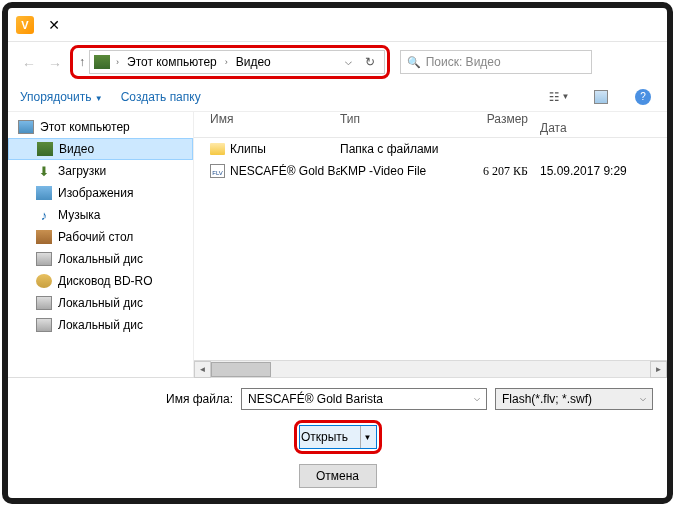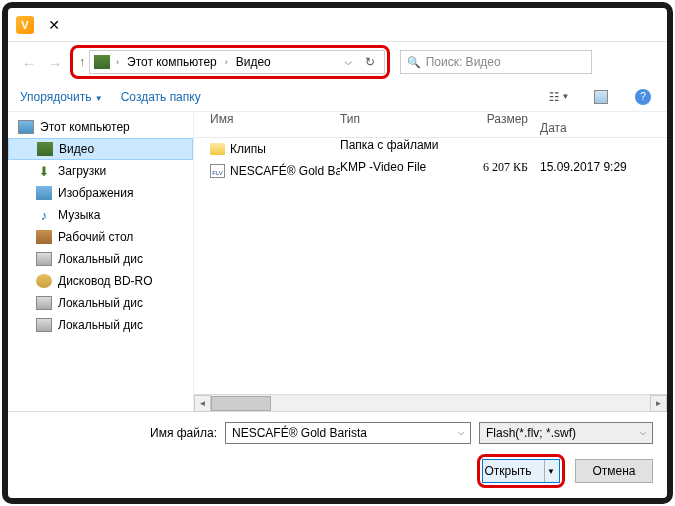--- a/index.html
+++ b/index.html
@@ -42,37 +42,37 @@
 .ic-music { color: #1a6bb3; font-size: 13px; }
 .ic-desk { background: linear-gradient(#c89050, #a06830); }
 .ic-disk { background: linear-gradient(#ddd, #aaa); border: 1px solid #888; }
 .ic-bd { background: linear-gradient(#e8c060, #c8a040); border-radius: 50%; }
 .files { flex: 1; display: flex; flex-direction: column; }
 .files-header { height: 26px; display: flex; align-items: flex-start; border-bottom: 1px solid #e8e8e8; color: #555; }
 .col-name { width: 146px; padding-left: 16px; }
 .col-type { width: 120px; }
 .col-size { width: 80px; text-align: right; padding-right: 12px; }
 .col-date { flex: 1; margin-top: 9px; }
-.file-row { height: 22px; display: flex; }
+.file-row { height: 22px; display: flex; align-items: center; }
 .fr-name { width: 146px; padding-left: 16px; display: flex; align-items: center; gap: 5px; white-space: nowrap; overflow: hidden; }
 .fr-type { width: 120px; white-space: nowrap; overflow: hidden; }
 .fr-size { width: 80px; text-align: right; padding-right: 12px; font-family: Liberation Serif, serif; }
 .fr-date { flex: 1; white-space: nowrap; overflow: hidden; }
 .folder-icon { width: 15px; height: 12px; background: linear-gradient(#ffe9a8, #f5c842); border-radius: 1px; flex-shrink: 0; }
 .flv-icon { width: 15px; height: 14px; background: #fff; border: 1px solid #888; font-size: 6px; color: #1a4a8a; text-align: center; padding-top: 5px; flex-shrink: 0; }
 .hscroll { height: 17px; background: #f0f0f0; border-top: 1px solid #dadada; display: flex; align-items: center; margin-top: auto; }
 .hscroll-btn { width: 17px; height: 17px; background: #f0f0f0; border: 1px solid #ccc; display: flex; align-items: center; justify-content: center; color: #666; font-size: 8px; }
 .hscroll-thumb { width: 60px; height: 15px; background: #cdcdcd; border: 1px solid #aaa; }
 .hscroll-track { flex: 1; }
 .bottom { padding: 10px 14px; display: flex; flex-direction: column; gap: 10px; }
 .fn-row { display: flex; align-items: center; gap: 8px; justify-content: flex-end; }
 .fn-label { }
 .fn-input { border: 1px solid #7a7a7a; height: 22px; width: 246px; padding: 0 6px; display: flex; align-items: center; justify-content: space-between; background: #fff; }
-.filter { border: 1px solid #7a7a7a; height: 22px; width: 174px; padding: 0 6px; display: flex; align-items: center; justify-content: space-between; background: #eee; }
-.btn-row { display: flex; align-items: center; justify-content: flex-end; gap: 10px; }
+.filter { border: 1px solid #7a7a7a; height: 22px; width: 158px; padding: 0 6px; display: flex; align-items: center; justify-content: space-between; background: #eee; }
+.btn-row { display: flex; align-items: center; justify-content: flex-end; gap: 10px; flex-direction: column; }
 .btn { border: 1px solid #adadad; background: #e1e1e1; height: 24px; width: 78px; display: flex; align-items: center; justify-content: center; cursor: pointer; }
 .btn.primary { border: 1px solid #0078d7; background: #e5f1fb; }
 .btn-hl { border: 3px solid #d00; border-radius: 8px; padding: 2px; }
 .dd-btn { border-left: 1px solid #adadad; width: 14px; height: 100%; display: flex; align-items: center; justify-content: center; margin-left: 12px; font-size: 8px; }
 </style>
 </head>
 <body>
 
 <div class="outer">
   <div class="titlebar">

